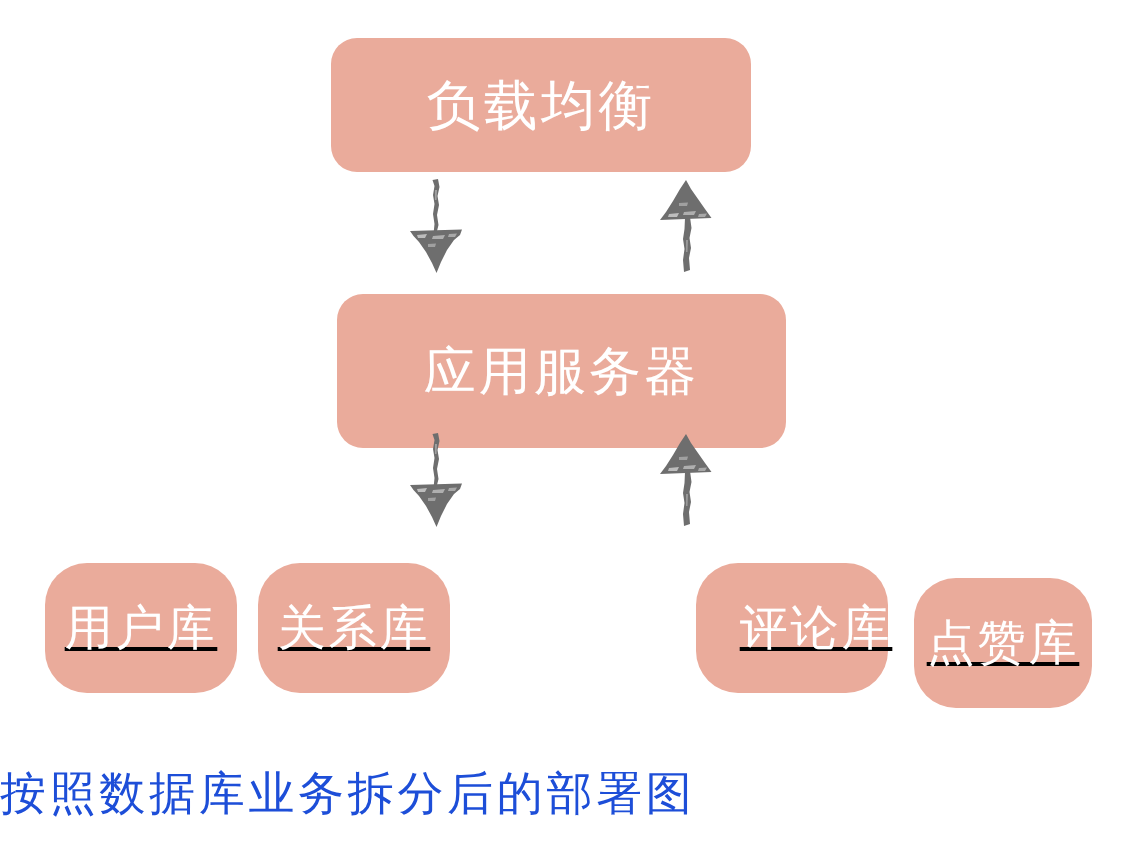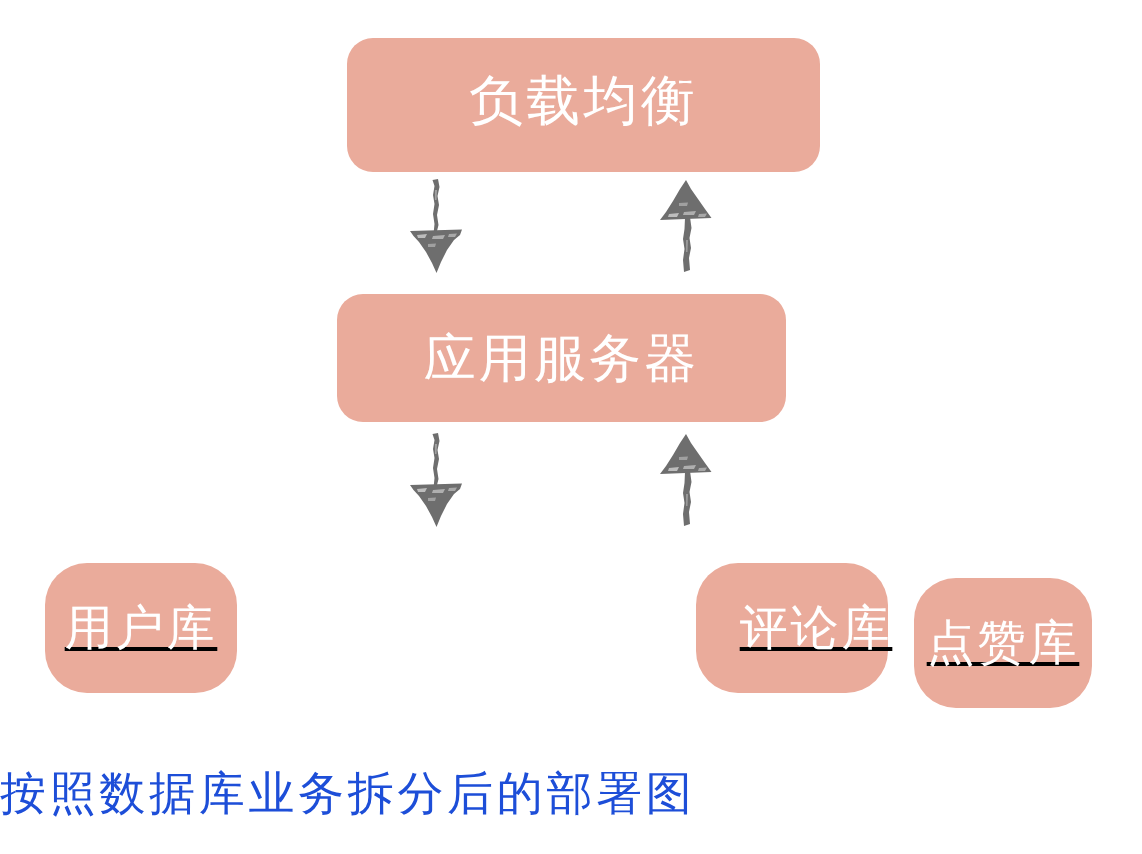--- a/index.html
+++ b/index.html
@@ -32,35 +32,34 @@
     color: #ffffff;
     line-height: 1;
     white-space: nowrap;
     letter-spacing: 0.06em;
     font-weight: 400;
     text-shadow: 0 0 1px rgba(255,255,255,0.25);
   }
 
   
   #node-load-balancer {
-    left: 347px;
+    left: 331px;
     top: 38px;
-    width: 473px;
+    width: 420px;
     height: 134px;
     border-radius: 26px;
-    font-family: Liberation Mono, monospace;
   }
   #node-load-balancer .node-label { font-size: 54px; }
 
   
   #node-app-server {
     left: 337px;
     top: 294px;
     width: 449px;
-    height: 128px;
+    height: 154px;
     border-radius: 26px;
   }
   #node-app-server .node-label { font-size: 52px; }
 
   
   .db-node {
     top: 563px;
     width: 192px;
     height: 130px;
     border-radius: 42px;
@@ -165,20 +164,23 @@
         <path d="M24 25 L33 24.5 L32 28 L24 28 Z" fill="#ffffff" opacity="0.35"></path>
         <path d="M31 62 L33 62 L32.5 74 L31 74 Z" fill="#ffffff" opacity="0.3"></path>
       </g>
     </svg>
   </div>
 
   <div class="node db-node" id="db-node-0">
     <span class="node-label">用户库</span>
   </div>
 
+  <div class="node db-node" id="db-node-1">
+    <span class="node-label">关系库</span>
+  </div>
 
 
   <div class="node db-node" id="db-node-3">
     <span class="node-label">评论库</span>
   </div>
 
   <div class="node db-node" id="db-node-4">
     <span class="node-label">点赞库</span>
   </div>
 

